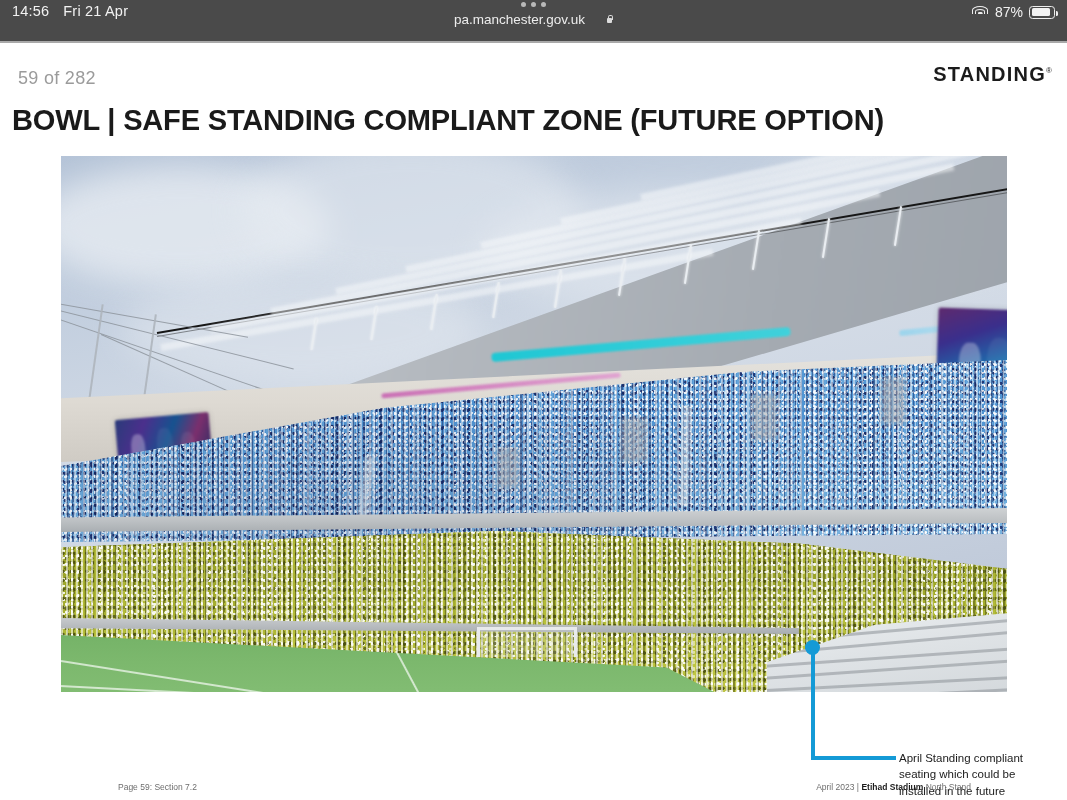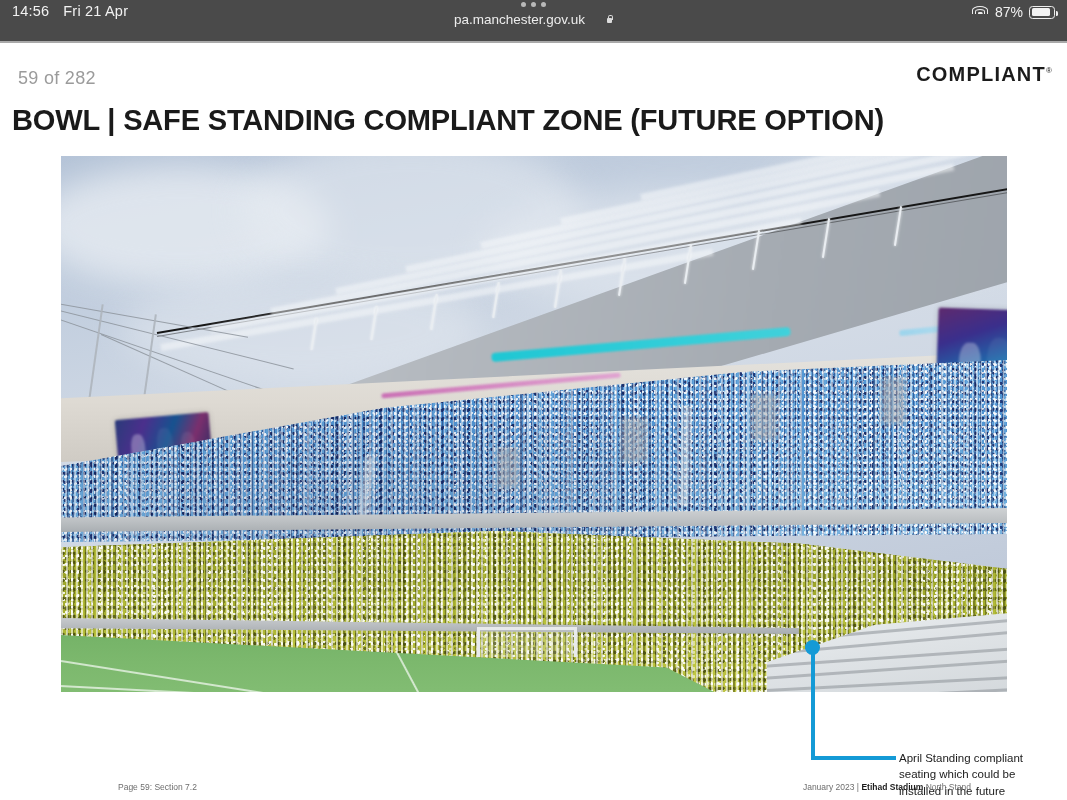--- a/index.html
+++ b/index.html
@@ -239,21 +239,21 @@
       </span>
   </div>
 </div>
 <div class="chrome-sep"></div>
 
 <div class="page">
 
   <div class="pagecount">59 of 282</div>
 
   <div class="brand">
-    <span>COMPLIANT</span><sup>®</sup>
+    <span>STANDING</span><sup>®</sup>
   </div>
 
   <div class="slide-title">BOWL | SAFE STANDING COMPLIANT ZONE (FUTURE OPTION)</div>
 
   <div class="render">
 
     <div class="sky"></div>
     <div class="cloud c1"></div>
     <div class="cloud c2"></div>
     <div class="cloud c3"></div>
@@ -344,17 +344,17 @@
     <div class="goal"></div>
   </div>
 
   <div class="callout-dot"></div>
   <div class="callout-vline"></div>
   <div class="callout-hline"></div>
   <div class="callout-text">April Standing compliant seating which could be installed in the future</div>
 
   <div class="foot-left">Page 59: Section 7.2</div>
   <div class="foot-right">
-    <span>January 2023</span>
+    <span>April 2023</span>
     <span>|</span>
     <b>Etihad Stadium</b><span> North Stand</span>
   </div>
 </div>
 
 </body></html>

